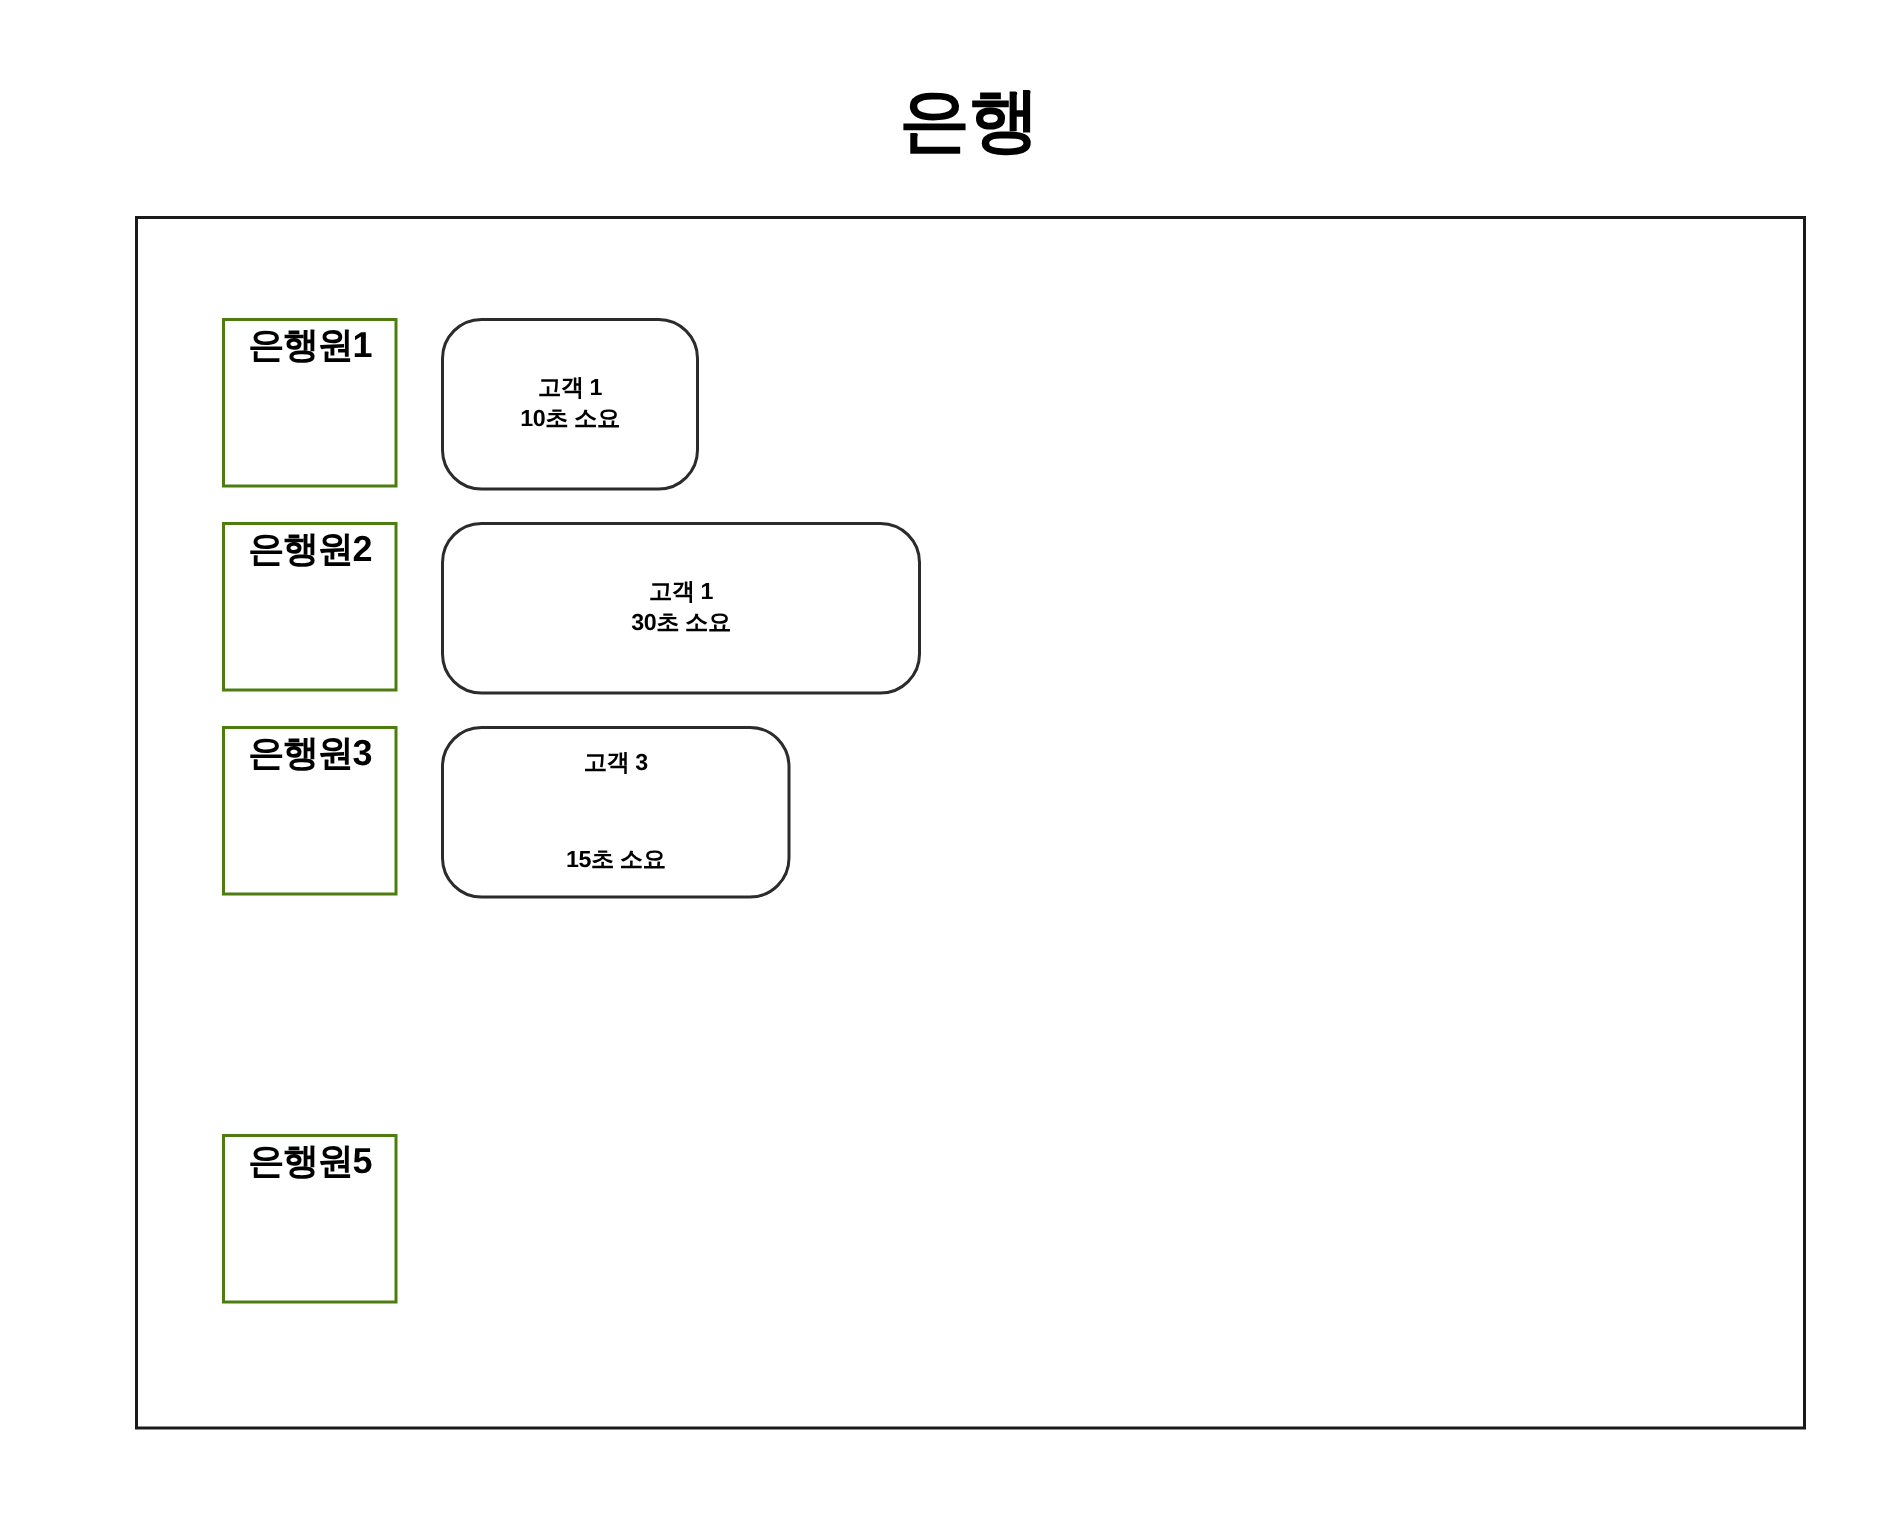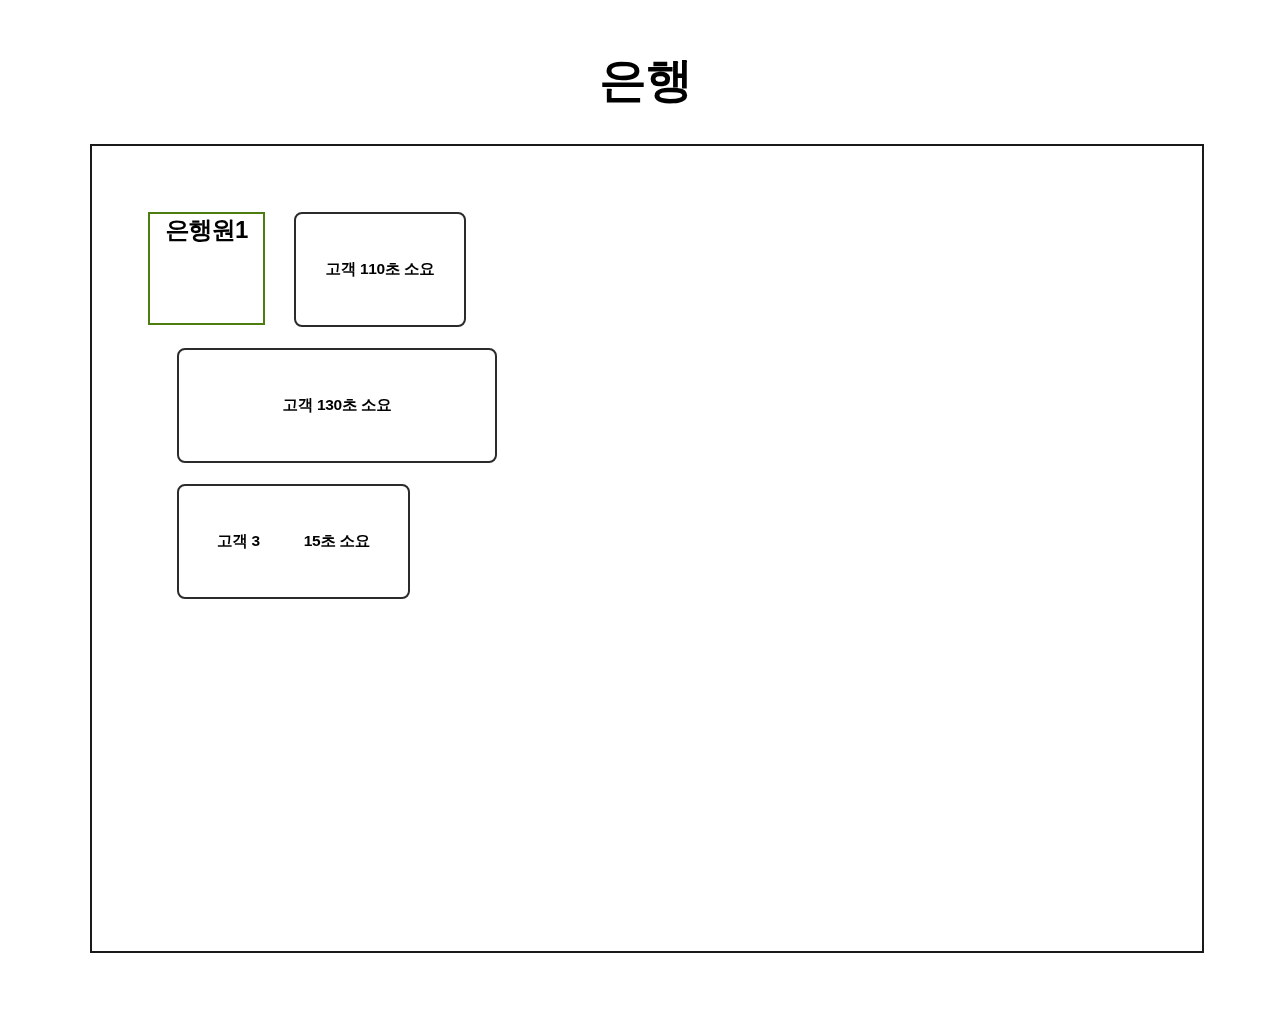--- a/index.html
+++ b/index.html
@@ -79,25 +79,25 @@
   .customer-slot {
     flex: 1 1 auto;
     margin-left: 29px;
     height: 115px;
     position: relative;
   }
 
   .customer-box {
     height: 115px;
     border: 2px solid #2b2b2b;
-    border-radius: 8px;
+    border-radius: 27px;
     box-sizing: border-box;
     background: #ffffff;
     display: flex;
-    flex-direction: row;
+    flex-direction: column;
     align-items: center;
     justify-content: center;
   }
 
   .customer-name,
   .customer-duration {
     font-size: 15.5px;
     font-weight: bold;
     letter-spacing: -0.3px;
     line-height: 1.32;
@@ -120,38 +120,52 @@
       </div>
       <div class="customer-slot">
         <div class="customer-box" style="width: 172px;">
           <span class="customer-name">고객 1</span>
           <span class="customer-duration">10초 소요</span>
         </div>
       </div>
     </div>
 
     <div class="queue-row">
+      <div class="teller-box">
+        <span class="teller-label">은행원2</span>
+      </div>
       <div class="customer-slot">
         <div class="customer-box" style="width: 320px;">
           <span class="customer-name">고객 1</span>
           <span class="customer-duration">30초 소요</span>
         </div>
       </div>
     </div>
 
     <div class="queue-row">
+      <div class="teller-box">
+        <span class="teller-label">은행원3</span>
+      </div>
       <div class="customer-slot">
         <div class="customer-box" style="width: 233px; gap: 44px;">
           <span class="customer-name">고객 3</span>
           <span class="customer-duration">15초 소요</span>
         </div>
       </div>
     </div>
 
     <div class="queue-row">
       <div class="customer-slot empty">
         
       </div>
     </div>
 
+    <div class="queue-row">
+      <div class="teller-box">
+        <span class="teller-label">은행원5</span>
+      </div>
+      <div class="customer-slot empty">
+        
+      </div>
+    </div>
 
   </div>
 </div>
 
 </body></html>

